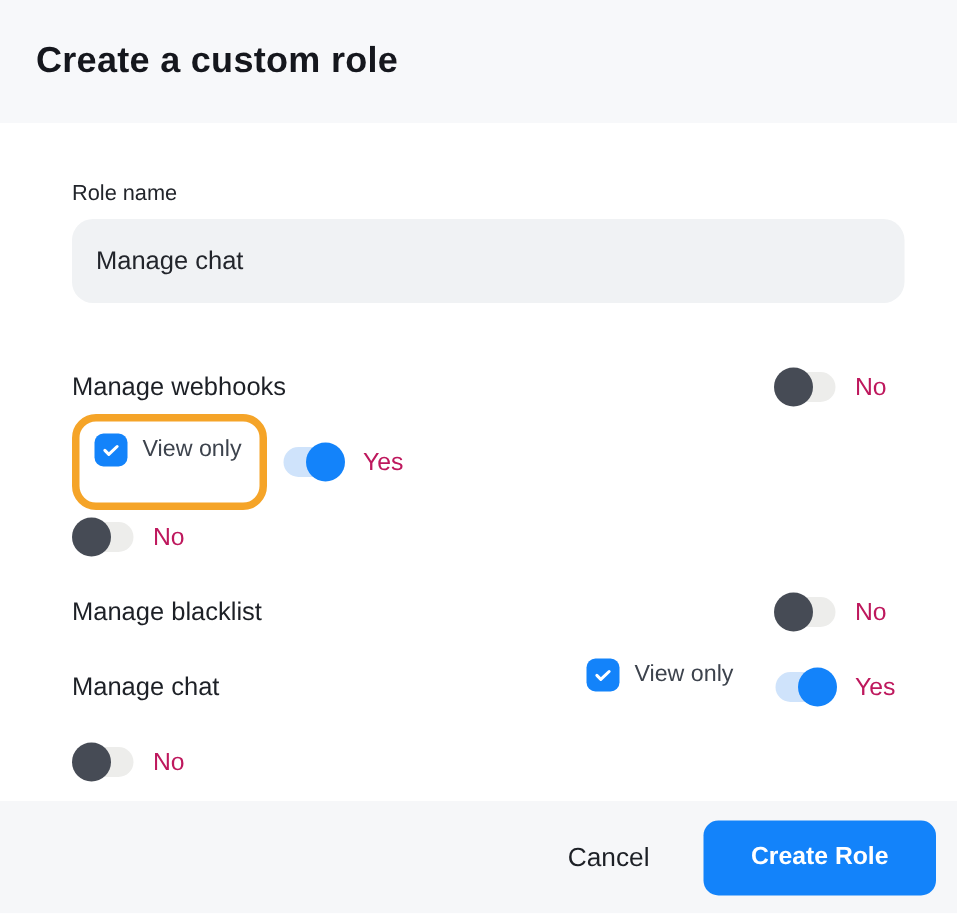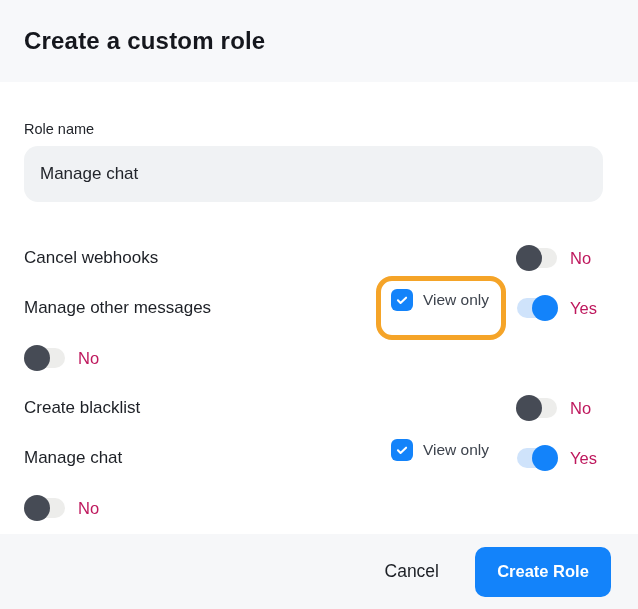--- a/index.html
+++ b/index.html
@@ -14,21 +14,21 @@
   
   .dialog-header{
     height:82px;flex:none;background:var(--header-bg,#f7f8fa);
     display:flex;align-items:center;padding:0 24px;
   }
   .dialog-title{
     margin:0;font-size:24px;font-weight:600;letter-spacing:.2px;color:#15171d;
   }
 
   
-  .dialog-body{flex:1;padding:0 24px;}
+  .dialog-body{flex:1;padding:0 24px;margin-left:24px;}
   .field-label{
     display:block;margin-top:38px;font-size:14.5px;color:#22252b;line-height:18px;
   }
   .role-name-input{
     display:block;margin-top:8px;width:calc(100% - 11px);height:56px;
     background:var(--input-bg,#f0f2f4);border:none;border-radius:14px;
     padding:0 16px;font-size:17px;color:#22252b;outline:none;
     font-family:"Liberation Sans","DejaVu Sans",sans-serif;
   }
 
@@ -59,58 +59,57 @@
     background:var(--toggle-off-knob,#464b55);
   }
   .toggle.off .knob{left:0;}
   .toggle.on .track{background:var(--toggle-on-track,#cfe3fb);}
   .toggle.on .knob{right:0;background:var(--accent-blue,#1383fa);}
   .toggle-label{width:32px;margin-left:12px;font-size:16.5px;color:#be185d;}
 
   
   .dialog-footer{
     height:75px;flex:none;background:var(--footer-bg,#f6f7f9);
-    display:flex;align-items:center;justify-content:flex-end;padding-right:27px;
+    display:flex;align-items:center;justify-content:flex-end;padding-right:14px;
   }
   .cancel-btn{
     background:transparent;border:none;font-size:17.5px;color:#1d2026;
     margin-right:32px;cursor:pointer;padding:8px 4px;
     font-family:"Liberation Sans","DejaVu Sans",sans-serif;
   }
   .create-btn{
-    width:136px;height:50px;border:none;border-radius:10px;
+    width:155px;height:50px;border:none;border-radius:10px;
     background:var(--accent-blue,#1383fa);color:#ffffff;font-size:16.5px;font-weight:600;
     cursor:pointer;font-family:"Liberation Sans","DejaVu Sans",sans-serif;
   }
 </style>
 </head>
 <body style="--accent-blue: #1383fa; --toggle-off-knob: #464b55; --toggle-off-track: #ededeb; --toggle-on-track: #cfe3fb; --highlight-orange: #f5a428; --header-bg: #f7f8fa; --footer-bg: #f6f7f9; --input-bg: #f0f2f4; --text-dark: #1d2026;">
 
 <div class="dialog">
 
   <div class="dialog-header">
     <h1 class="dialog-title">Create a custom role</h1>
   </div>
 
   <div class="dialog-body">
     <label class="field-label">Role name</label>
     <input class="role-name-input" type="text" value="Manage chat" style="">
     <div class="perm-list" id="perm-list">
   <div class="perm-row">
-    <span class="perm-label">Cancel webhooks</span>
+    <span class="perm-label">Manage webhooks</span>
 
     <span class="toggle off">
       <span class="track"></span>
       <span class="knob"></span>
     </span>
     <span class="toggle-label">No</span>
   </div>
 
   <div class="perm-row">
-    <span class="perm-label">Manage other messages</span>
     <span class="view-only highlighted">
       <span class="checkbox">
         <svg viewBox="0 0 24 24" width="14" height="14" aria-hidden="true">
           <path d="M5 12.5l4.5 4.5L19 8" stroke="#ffffff" stroke-width="3.5" fill="none" stroke-linecap="round" stroke-linejoin="round"></path>
         </svg>
       </span>
       <span class="view-only-label">View only</span>
     </span>
     <span class="toggle on">
       <span class="track"></span>
@@ -122,21 +121,21 @@
   <div class="perm-row">
 
     <span class="toggle off">
       <span class="track"></span>
       <span class="knob"></span>
     </span>
     <span class="toggle-label">No</span>
   </div>
 
   <div class="perm-row">
-    <span class="perm-label">Create blacklist</span>
+    <span class="perm-label">Manage blacklist</span>
 
     <span class="toggle off">
       <span class="track"></span>
       <span class="knob"></span>
     </span>
     <span class="toggle-label">No</span>
   </div>
 
   <div class="perm-row">
     <span class="perm-label">Manage chat</span>

